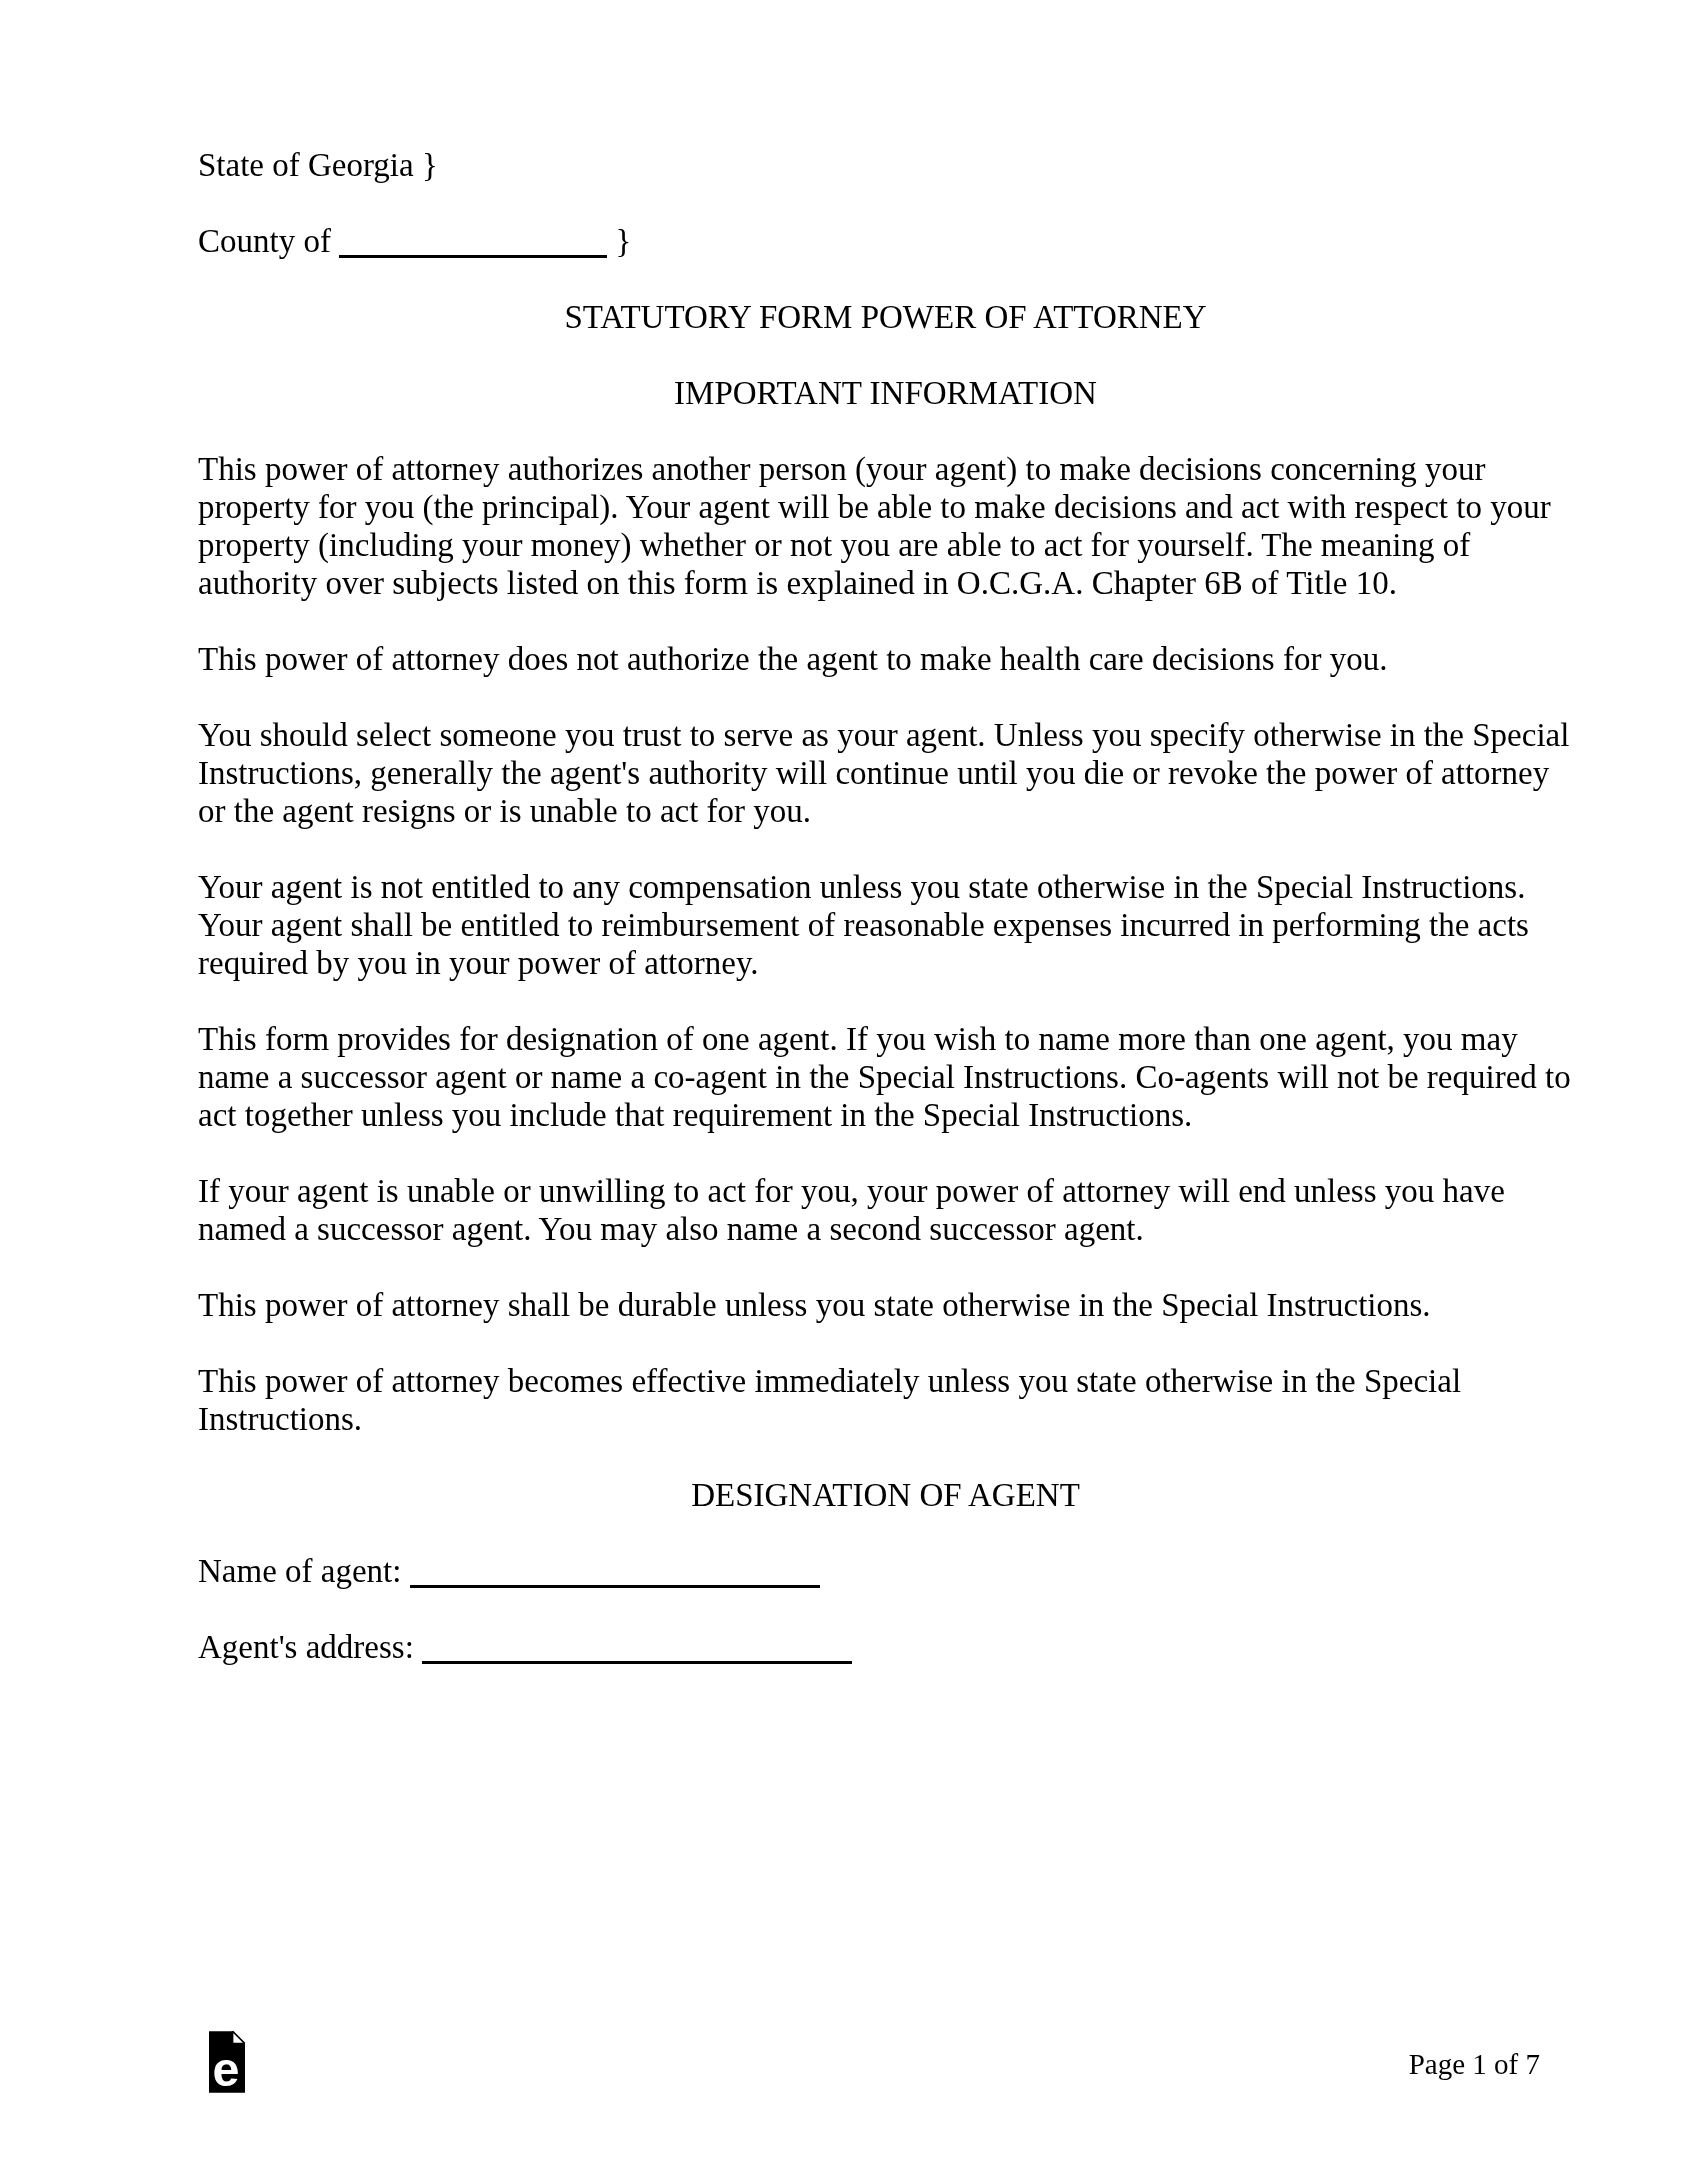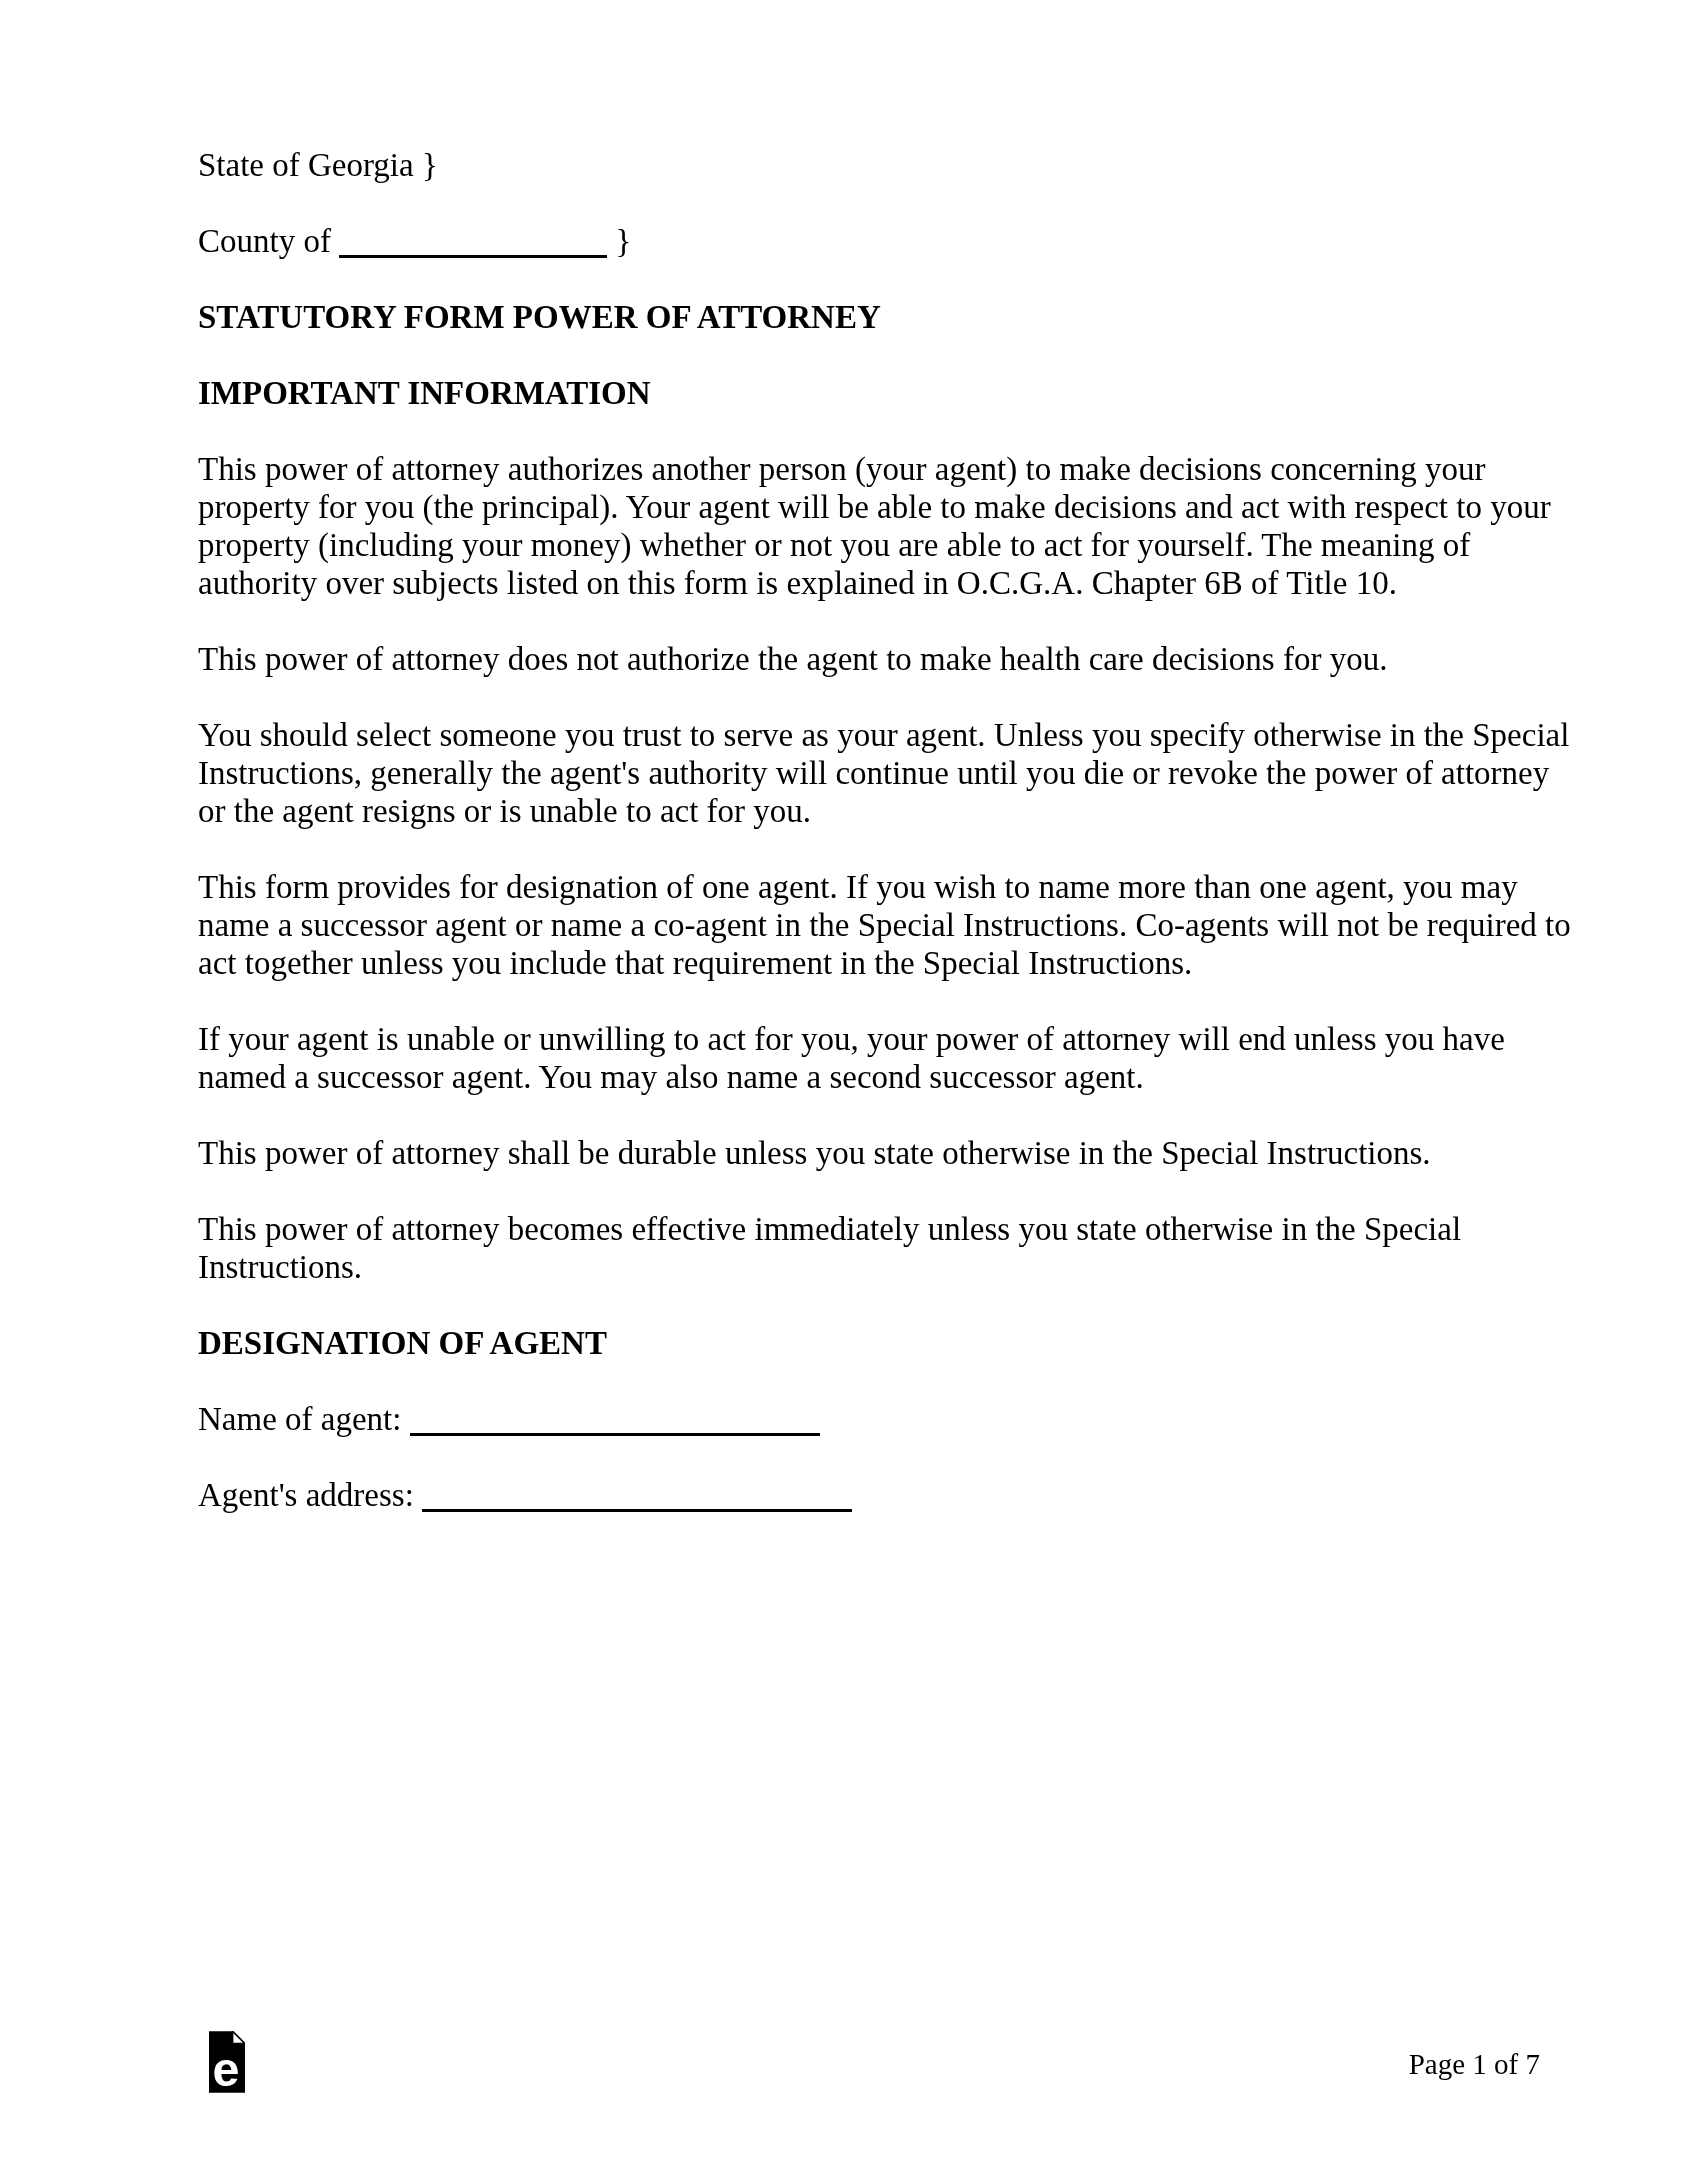--- a/index.html
+++ b/index.html
@@ -20,21 +20,22 @@
     font-size: 33px;
     line-height: 38px;
   }
   .content {
     padding: 146px 114px 0 198px; 
   }
   .content p {
     margin: 0 0 38px 0;
   }
   .heading {
-    font-weight: bold;
+    font-weight: normal;
+    text-align: center;
   }
   .blank {
     display: inline-block;
     height: 8px;
     border-bottom: 3.3px solid #000000;
     vertical-align: -6px;
   }
   .blank-county   { width: 268px; }
   .blank-principal{ width: 433px; }
   .blank-name     { width: 410px; }
@@ -69,20 +70,21 @@
     <p class="heading">STATUTORY FORM POWER OF ATTORNEY</p>
 
     <p class="heading">IMPORTANT INFORMATION</p>
 
     <p>This power of attorney authorizes another person (your agent) to make decisions concerning your property for you (the principal). Your agent will be able to make decisions and act with respect to your property (including your money) whether or not you are able to act for yourself. The meaning of authority over subjects listed on this form is explained in O.C.G.A. Chapter 6B of Title 10.</p>
 
     <p>This power of attorney does not authorize the agent to make health care decisions for you.</p>
 
     <p>You should select someone you trust to serve as your agent. Unless you specify otherwise in the Special Instructions, generally the agent's authority will continue until you die or revoke the power of attorney or the agent resigns or is unable to act for you.</p>
 
+    <p>Your agent is not entitled to any compensation unless you state otherwise in the Special Instructions. Your agent shall be entitled to reimbursement of reasonable expenses incurred in performing the acts required by you in your power of attorney.</p>
 
     <p>This form provides for designation of one agent. If you wish to name more than one agent, you may name a successor agent or name a co-agent in the Special Instructions. Co-agents will not be required to act together unless you include that requirement in the Special Instructions.</p>
 
     <p>If your agent is unable or unwilling to act for you, your power of attorney will end unless you have named a successor agent. You may also name a second successor agent.</p>
 
     <p>This power of attorney shall be durable unless you state otherwise in the Special Instructions.</p>
 
     <p>This power of attorney becomes effective immediately unless you state otherwise in the Special Instructions.</p>
 
 

